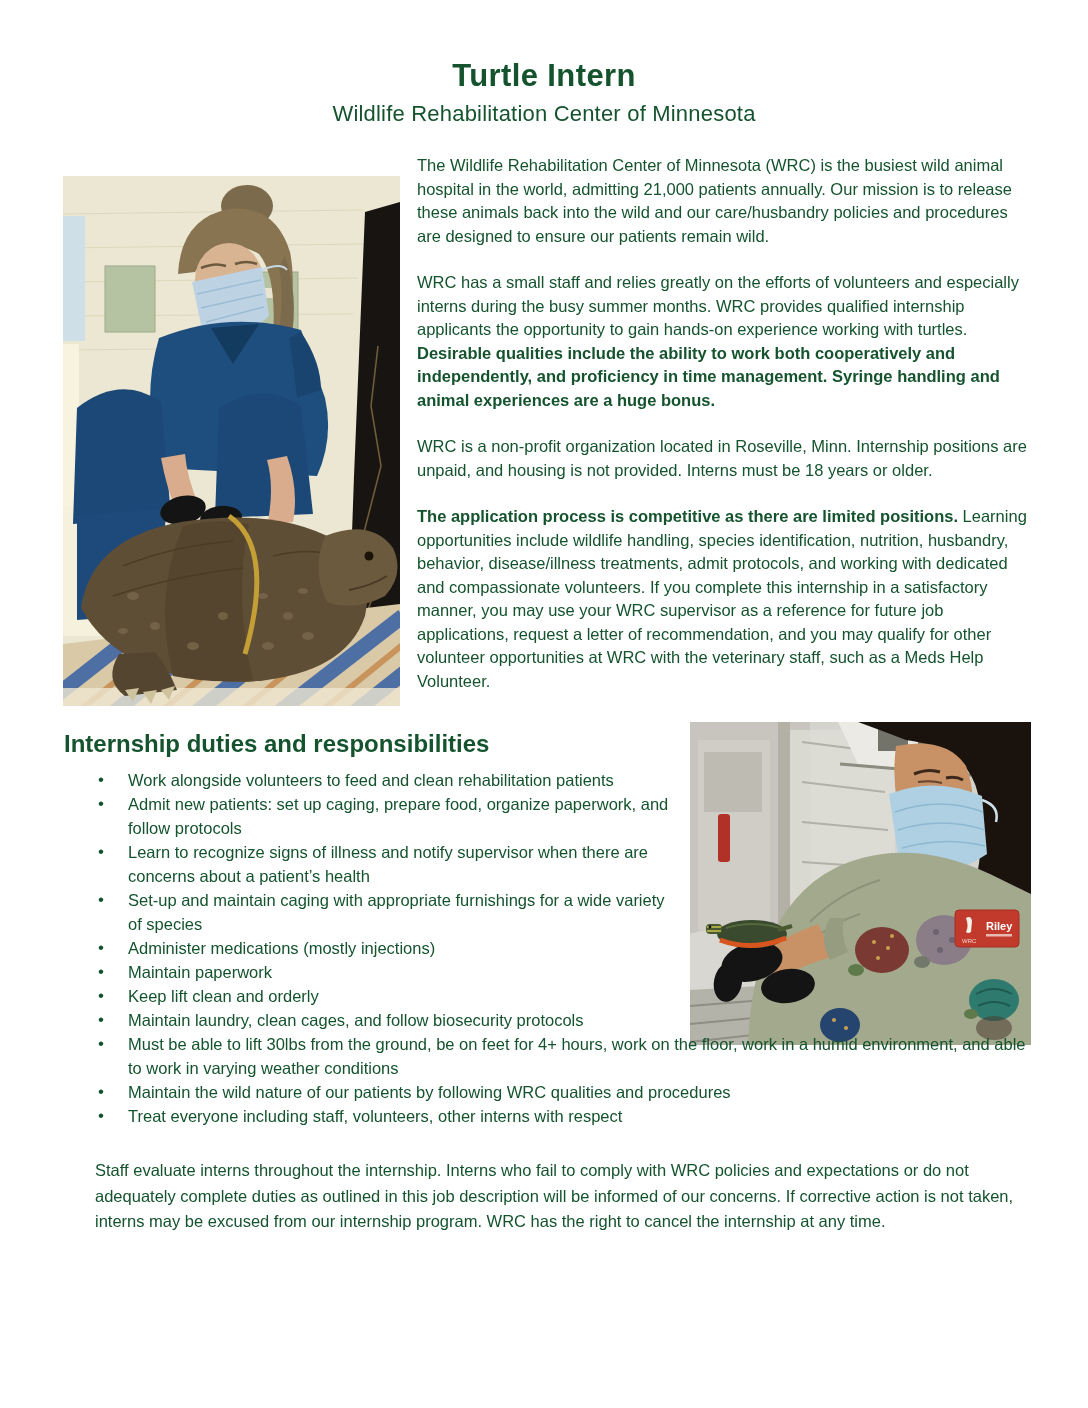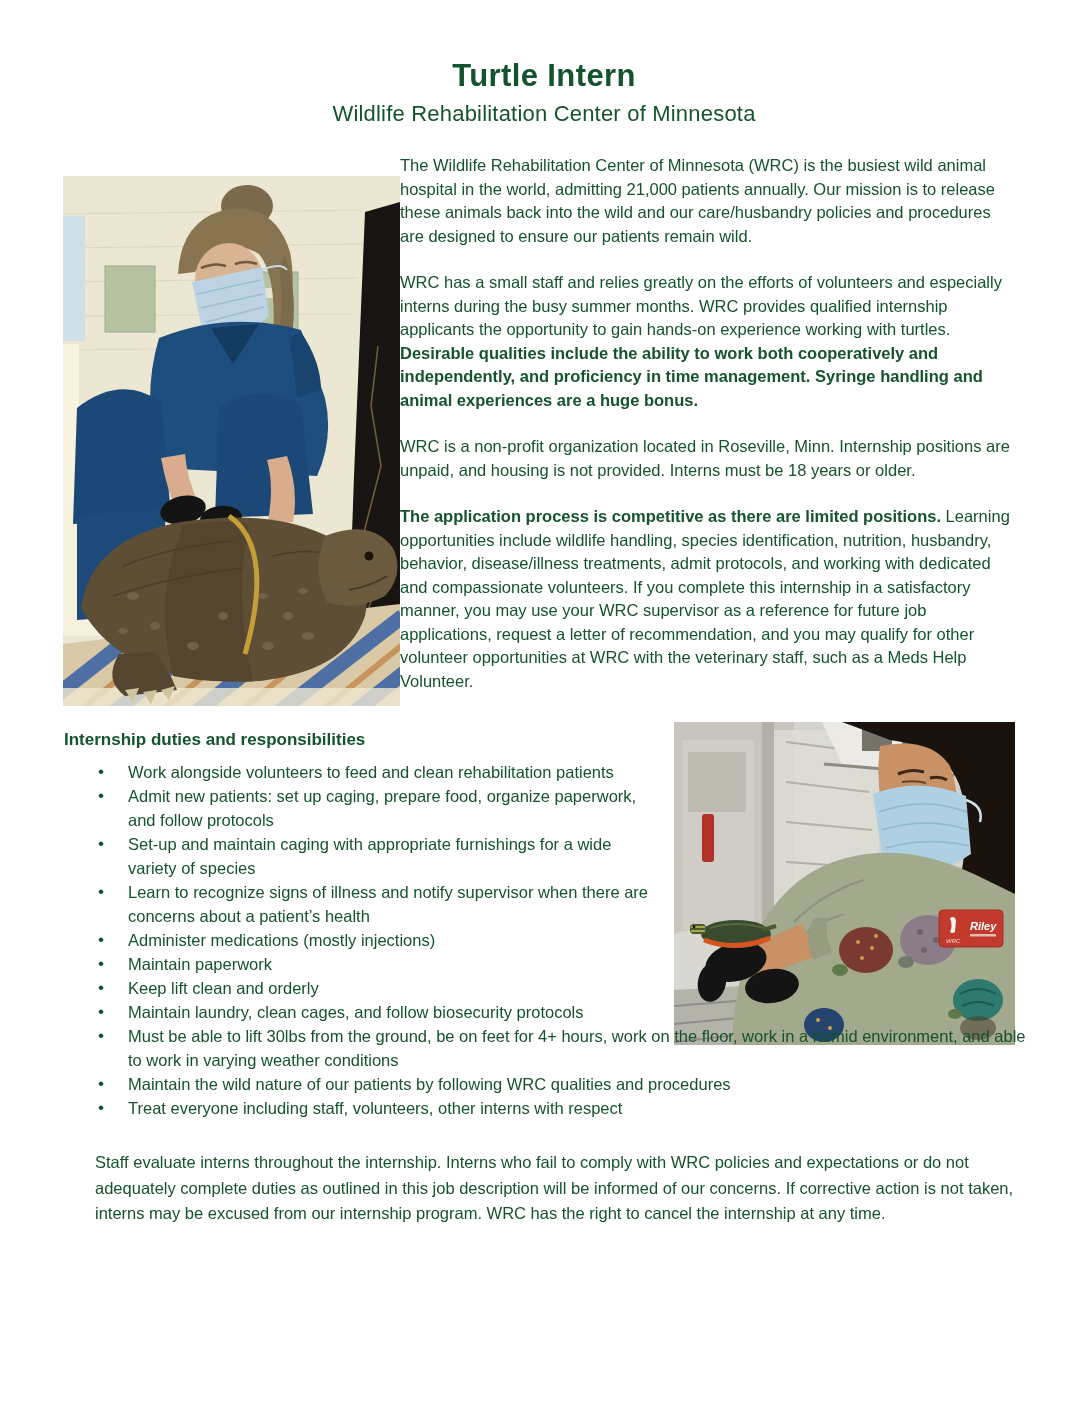--- a/index.html
+++ b/index.html
@@ -5,33 +5,33 @@
   html,body{margin:0;padding:0;background:#ffffff;}
   .page{
     position:relative;width:1088px;height:1408px;margin:0 auto;
     background:#ffffff;color:#14532d;overflow:hidden;
     font-family:"Liberation Sans",sans-serif;
   }
   .doc-header{text-align:center;padding-top:58px;}
   .doc-title{margin:0;font-size:31px;font-weight:700;letter-spacing:.4px;}
   .doc-subtitle{margin:7px 0 12px;font-size:22px;font-weight:400;letter-spacing:.2px;}
 
-  .intro{display:flex;margin:27px 57px 0 63px;}
+  .intro{display:flex;margin:27px 57px 0 63px;gap:17px;}
   .photo1-wrap{flex:0 0 337px;margin-top:22px;height:530px;}
   .photo1-wrap svg{display:block;}
   .intro-text{width:614px;font-size:16.5px;line-height:23.5px;}
   .intro-text p{margin:0 0 23px;}
   .intro-text p:last-child{margin-bottom:0;}
   b{font-weight:700;}
 
   .duties{margin:24px 57px 0 64px;}
   .duties::after{content:"";display:table;clear:both;}
-  .photo2-wrap{float:right;width:341px;height:232px;margin:-8px 16px 16px 20px;font-style:italic;}
+  .photo2-wrap{float:right;width:341px;height:232px;margin:-8px 0 16px 20px;}
   .photo2-wrap svg{display:block;}
-  .duties-heading{margin:0 0 10px;font-size:17px;font-weight:700;}
+  .duties-heading{margin:0 0 10px;font-size:24px;font-weight:700;}
   .duties ul{list-style:none;margin:0;padding:0 0 0 64px;font-size:16.5px;line-height:24px;}
   .duties li{position:relative;}
   .duties li::before{content:"\2022";position:absolute;left:-30px;top:0;font-size:17px;}
 
   .closing{margin:30px 60px 0 95px;width:928px;font-size:16.5px;line-height:25.5px;}
 </style>
 </head>
 <body>
 
 <div class="page">
@@ -282,22 +282,22 @@
           </g>
           <ellipse cx="304" cy="306" rx="18" ry="12" fill="#4a3a30" opacity=".55"></ellipse>
         </g>
       </svg>
     </figure>
 
     <h3 class="duties-heading">Internship duties and responsibilities</h3>
     <ul>
       <li>Work alongside volunteers to feed and clean rehabilitation patients</li>
       <li>Admit new patients: set up caging, prepare food, organize paperwork, and follow protocols</li>
+      <li>Learn to recognize signs of illness and notify supervisor when there are concerns about a patient’s health</li>
       <li>Set-up and maintain caging with appropriate furnishings for a wide variety of species</li>
-      <li>Learn to recognize signs of illness and notify supervisor when there are concerns about a patient’s health</li>
       <li>Administer medications (mostly injections)</li>
       <li>Maintain paperwork</li>
       <li>Keep lift clean and orderly</li>
       <li>Maintain laundry, clean cages, and follow biosecurity protocols</li>
       <li>Must be able to lift 30lbs from the ground, be on feet for 4+ hours, work on the floor, work in a humid environment, and able to work in varying weather conditions</li>
       <li>Maintain the wild nature of our patients by following WRC qualities and procedures</li>
       <li>Treat everyone including staff, volunteers, other interns with respect</li>
     </ul>
   </section>
 

